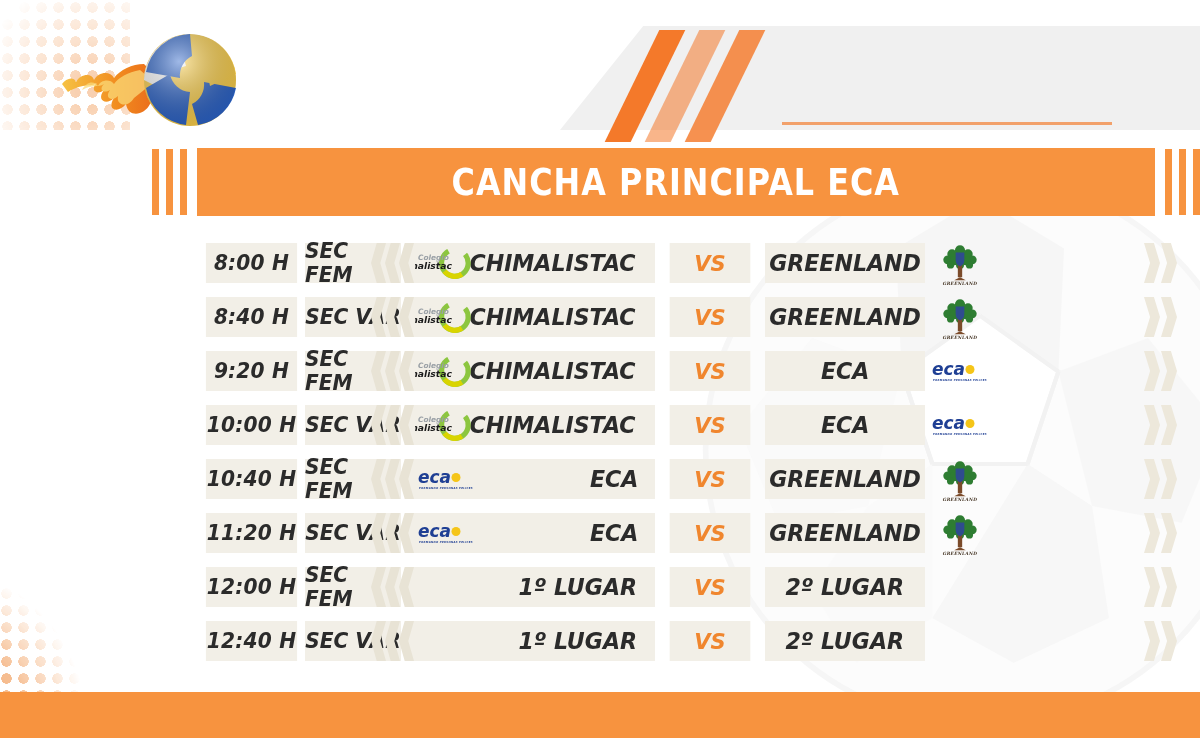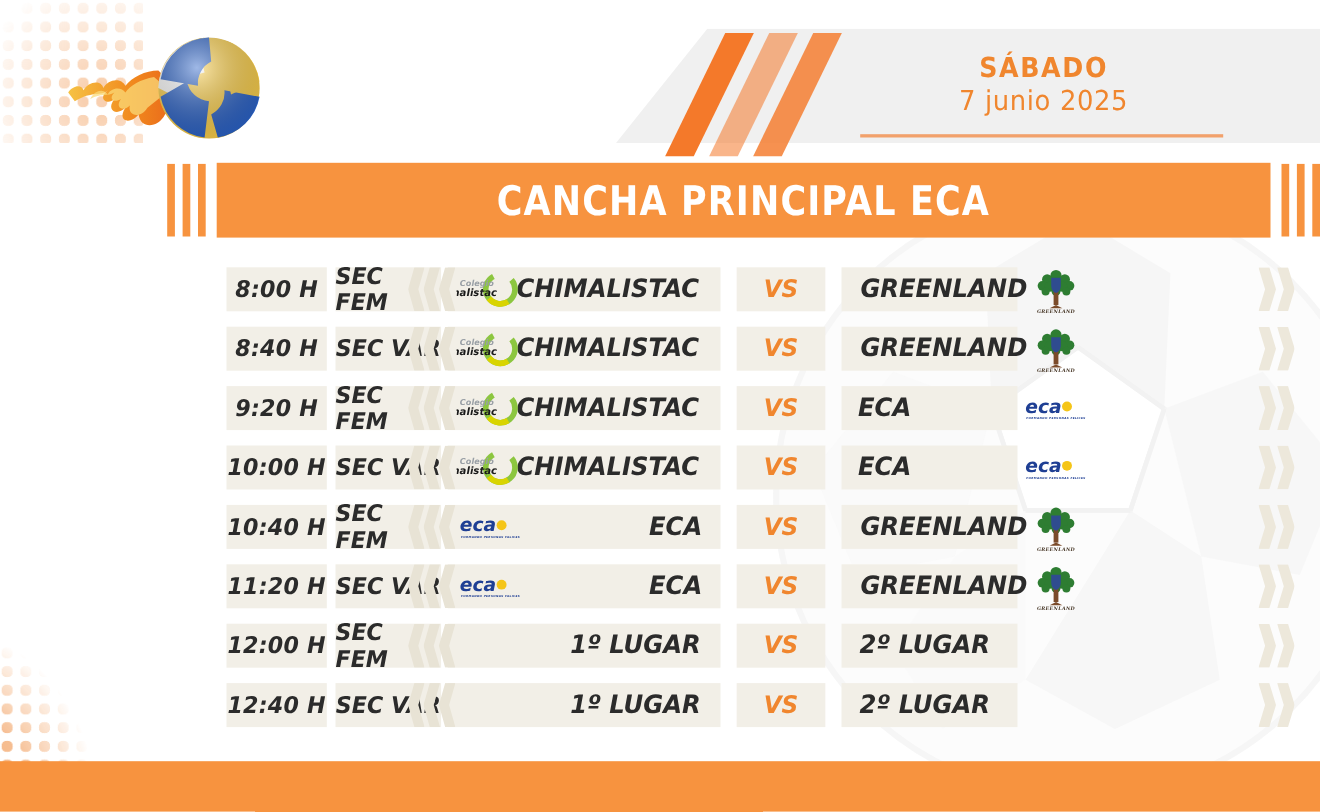--- a/index.html
+++ b/index.html
@@ -171,22 +171,21 @@
   }
   .cell-left .tname { position:relative; z-index:2; transform:scaleX(.96); }
   .cell-vs {
     width:84px; margin-left:13px;
     justify-content:center;
     font-size:22px; color:#F0862E;
     transform:scaleX(.96);
   }
   .cell-right {
     width:160px; margin-left:13px;
-    justify-content:flex-start;
-    padding-left:14px;
+    justify-content:center;
     font-size:23px;
     position:relative;
   }
   .cell-right .tname { transform:scaleX(.96); }
 
   
   .chev-left {
     position:absolute; left:-36px; top:0;
     height:40px; width:56px;
     display:flex; align-items:center;
@@ -245,24 +244,20 @@
 <div class="header">
 
   <div class="grey-panel"></div>
 
   <div class="diag-stripes">
     <i class="s1"></i>
       <i class="s2"></i>
       <i class="s3"></i>
   </div>
 
-  <div class="date-block">
-    <div class="date-day">SÁBADO</div>
-    <div class="date-full">7 junio 2025</div>
-  </div>
   <div class="date-rule"></div>
 
   <div class="logo-wrap">
     <div class="flame-ball">
       <svg viewBox="0 0 185 100" width="185" height="100">
         <defs>
           <linearGradient id="flameG" x1="0" y1="0" x2="1" y2="0">
             <stop offset="0%" stop-color="#F6C244"></stop>
             <stop offset="55%" stop-color="#F18A1E"></stop>
             <stop offset="100%" stop-color="#E8621A"></stop>

